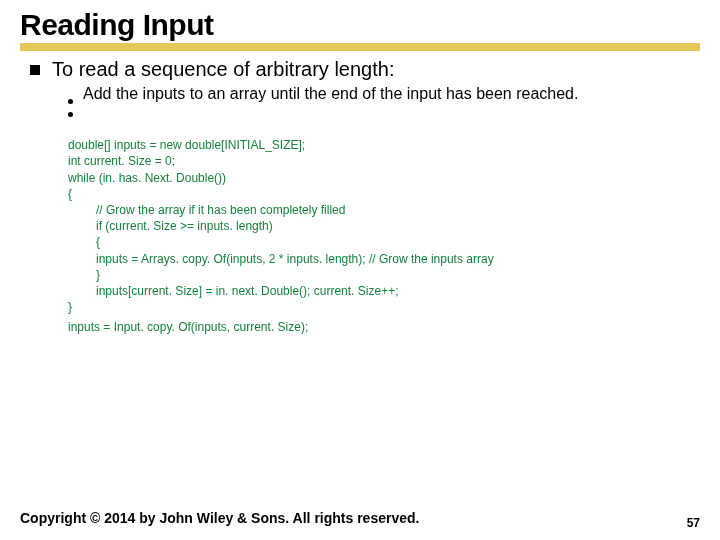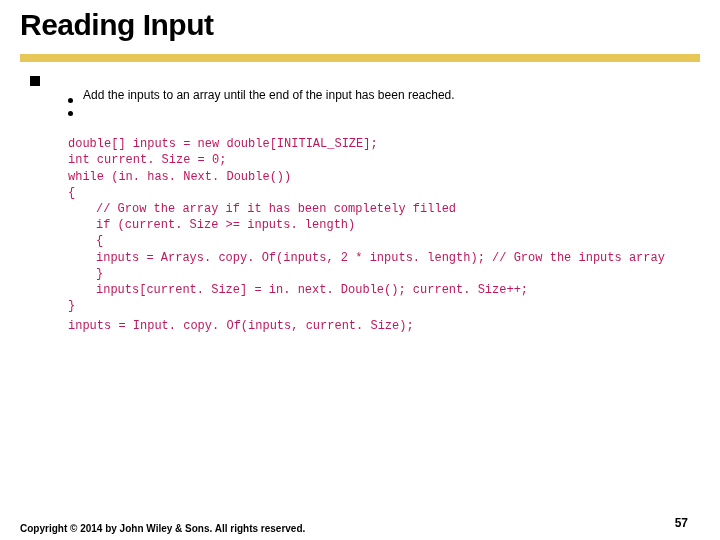--- a/index.html
+++ b/index.html
@@ -1,37 +1,38 @@
 <!DOCTYPE html>
 <html><head>
 <meta charset="utf-8">
 <style>
   html,body{margin:0;padding:0}
   body{width:720px;height:540px;font-family:"Segoe UI",Tahoma,sans-serif;background:#fff;color:#000;position:relative;box-sizing:border-box}
   .slide{padding:8px 20px 0 20px}
-  .title{font-size:30px;font-weight:800;letter-spacing:-0.5px;margin:0 0 12px 0}
+  .title{font-size:30px;font-weight:800;letter-spacing:-0.5px;margin:0 0 1px 0}
   .rule{height:8px;background:#e8c759;margin:0 0 6px 0}
   .lvl1{display:flex;align-items:flex-start;margin:4px 0 2px 10px;font-size:20px;line-height:1.25}
   .lvl1 .b{width:10px;height:10px;background:#000;margin:8px 12px 0 0;flex:none}
-  .lvl2{display:flex;align-items:flex-end;margin:0 0 0 48px;font-size:12px;line-height:1.25}
+  .lvl2{display:flex;align-items:flex-end;margin:0 0 0 48px;font-size:16px;line-height:1.25}
   .lvl2 .b{width:5px;height:5px;background:#000;border-radius:50%;margin:8px 10px 0 0;flex:none}
-  .code{margin:4px 0 2px 48px;font-family:Liberation Mono, monospace;font-size:12px;line-height:1.35;white-space:pre;color:#be185d}
+  .code{margin:4px 0 2px 48px;font-family:Liberation Sans, sans-serif;font-size:12px;line-height:1.35;white-space:pre;color:#15803d}
   .indent{padding-left:28px}
-  .footer{position:absolute;left:20px;bottom:6px;font-size:10px;font-weight:600}
-  .pagenum{position:absolute;right:32px;bottom:10px;font-size:12px;font-weight:600}
+  .footer{position:absolute;left:20px;bottom:14px;font-size:14px;font-weight:600}
+  .pagenum{position:absolute;right:20px;bottom:10px;font-size:12px;font-weight:600}
 </style>
 </head>
 <body>
 
 <div class="slide">
   <h1 class="title">Reading Input</h1>
   <div class="rule"></div>
 
   <div class="lvl1">
     <span class="b"></span>
+    <span>To read a sequence of arbitrary length:</span>
   </div>
 
   <div class="lvl2">
     <span class="b"></span>
     <span>Add the inputs to an array until the end of the input has been reached.</span>
   </div>
   <div class="lvl2">
     <span class="b"></span>
   </div>
 

